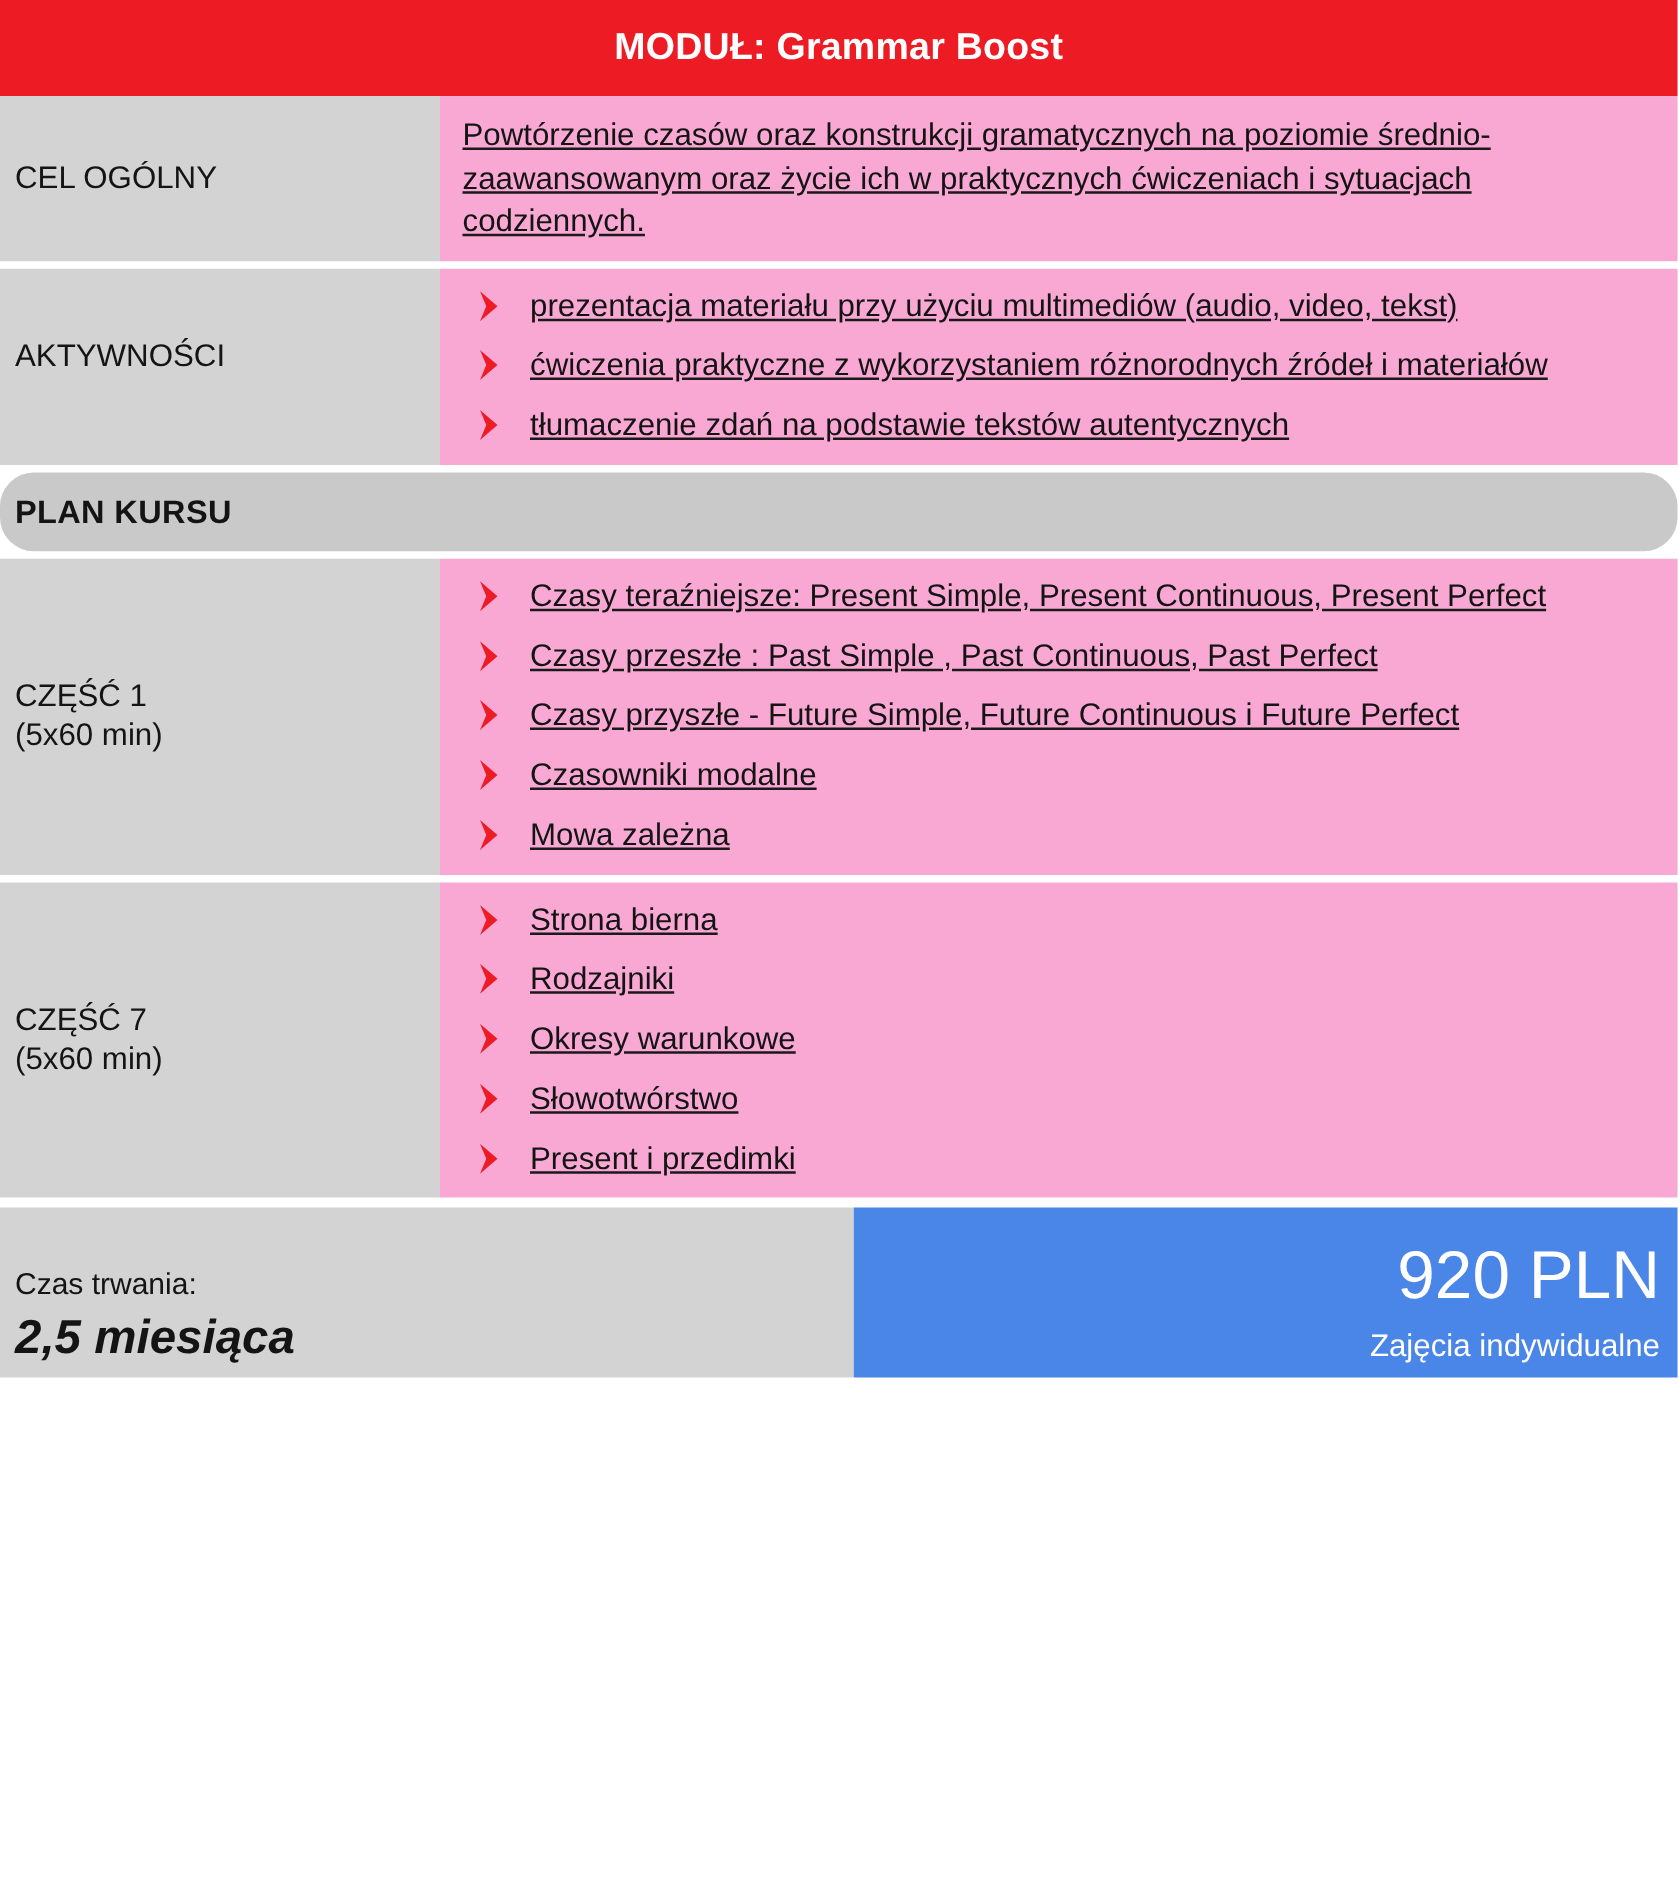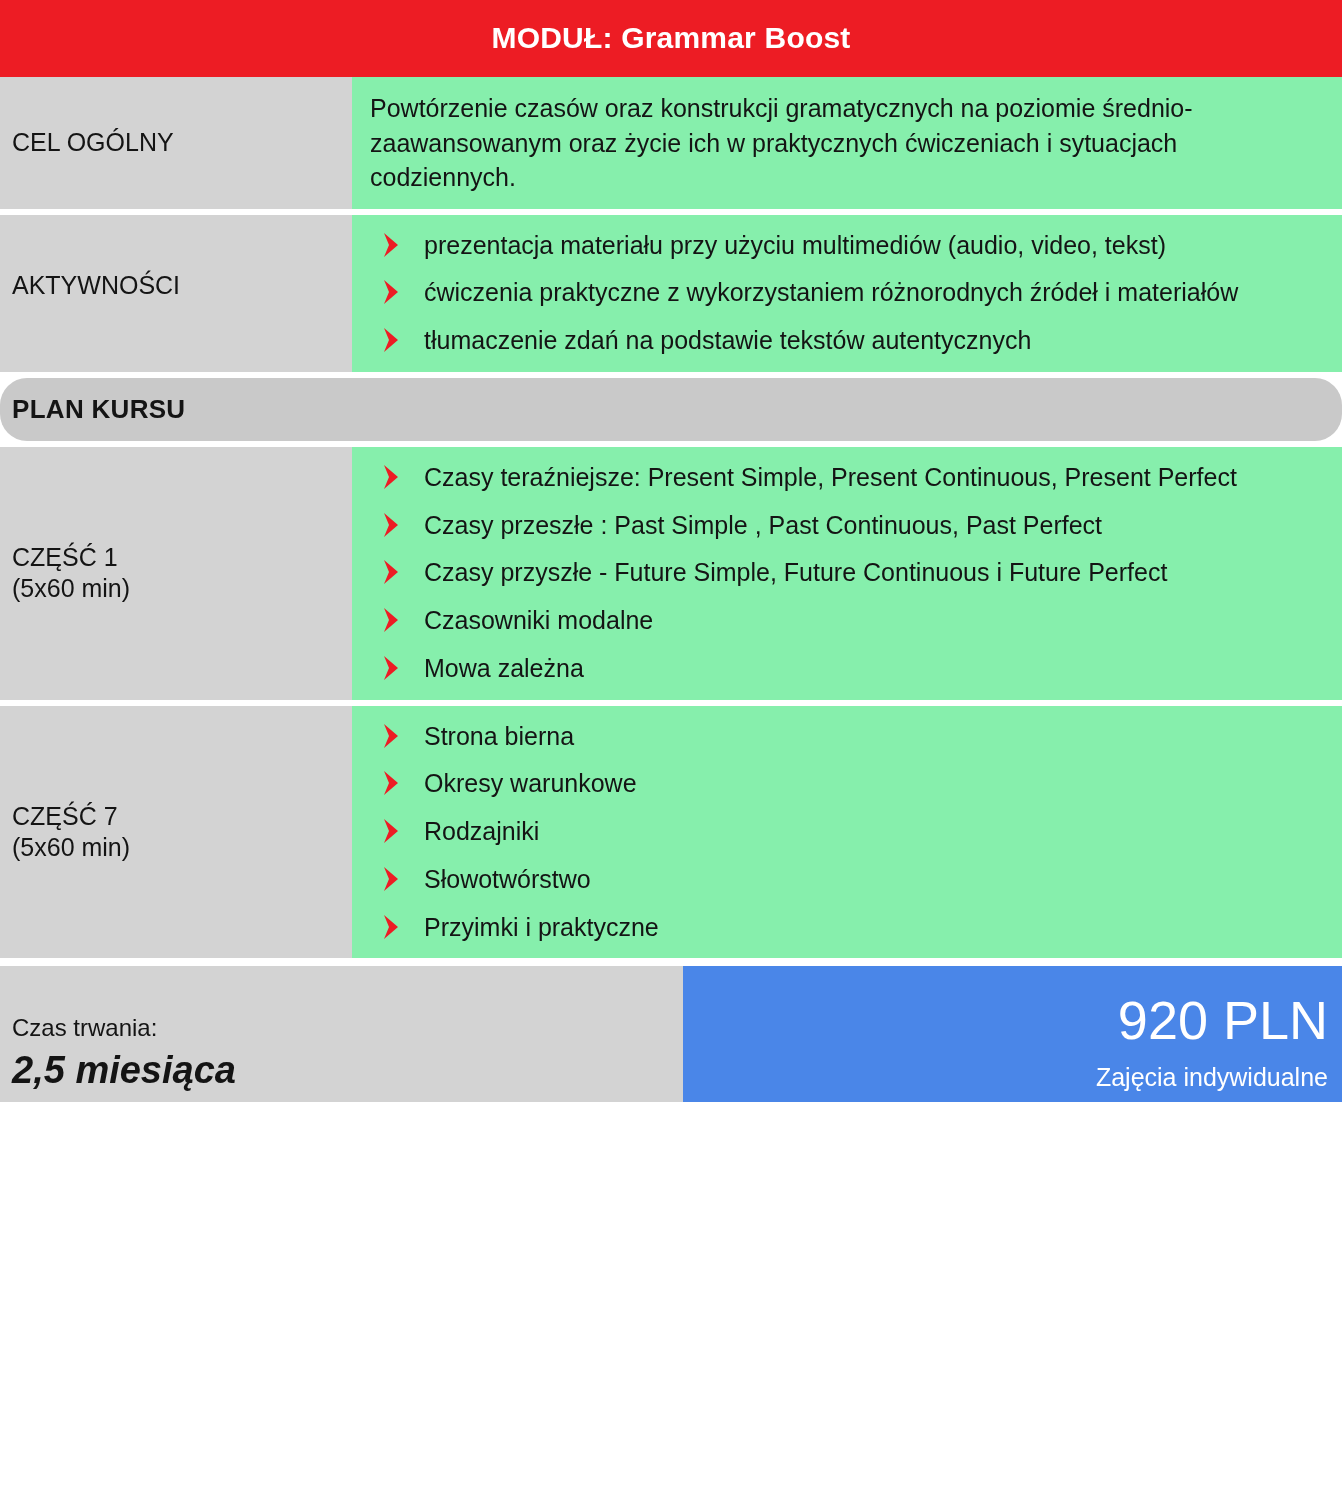--- a/index.html
+++ b/index.html
@@ -52,26 +52,27 @@
     box-sizing: border-box;
     font-size: 25px;
     line-height: 1.25;
     color: #141414;
   }
   .label-cell .sub {
     font-size: 25px;
   }
   .content-cell {
     flex: 1;
-    background: #86efac;
+    background: #f9a8d4;
     padding: 14px 14px 14px 18px;
     box-sizing: border-box;
     display: flex;
     flex-direction: column;
     justify-content: center;
+    text-decoration: underline;
   }
   .para {
     font-size: 25px;
     line-height: 1.38;
     color: #141414;
   }
 
   
   ul.bullets {
     list-style: none;
@@ -276,45 +277,45 @@
               </svg>
           </span>
           <span>Strona bierna</span>
         </li>
         <li>
           <span class="chev">
             <svg width="30" height="30" viewBox="0 0 30 30">
                 <path d="M6 3 L20 15 L6 27 L11 15 Z" fill="#ed1c24"></path>
               </svg>
           </span>
+          <span>Rodzajniki</span>
+        </li>
+        <li>
+          <span class="chev">
+            <svg width="30" height="30" viewBox="0 0 30 30">
+                <path d="M6 3 L20 15 L6 27 L11 15 Z" fill="#ed1c24"></path>
+              </svg>
+          </span>
           <span>Okresy warunkowe</span>
         </li>
         <li>
           <span class="chev">
             <svg width="30" height="30" viewBox="0 0 30 30">
                 <path d="M6 3 L20 15 L6 27 L11 15 Z" fill="#ed1c24"></path>
               </svg>
           </span>
-          <span>Rodzajniki</span>
-        </li>
-        <li>
-          <span class="chev">
-            <svg width="30" height="30" viewBox="0 0 30 30">
-                <path d="M6 3 L20 15 L6 27 L11 15 Z" fill="#ed1c24"></path>
-              </svg>
-          </span>
           <span>Słowotwórstwo</span>
         </li>
         <li>
           <span class="chev">
             <svg width="30" height="30" viewBox="0 0 30 30">
                 <path d="M6 3 L20 15 L6 27 L11 15 Z" fill="#ed1c24"></path>
               </svg>
           </span>
-          <span>Przyimki i praktyczne</span>
+          <span>Present i przedimki</span>
         </li>
       </ul>
     </div>
   </div>
 
   <div class="footer">
     <div class="footer-left">
       <div class="duration-label">Czas trwania:</div>
       <div class="duration-value">2,5 miesiąca</div>
     </div>

